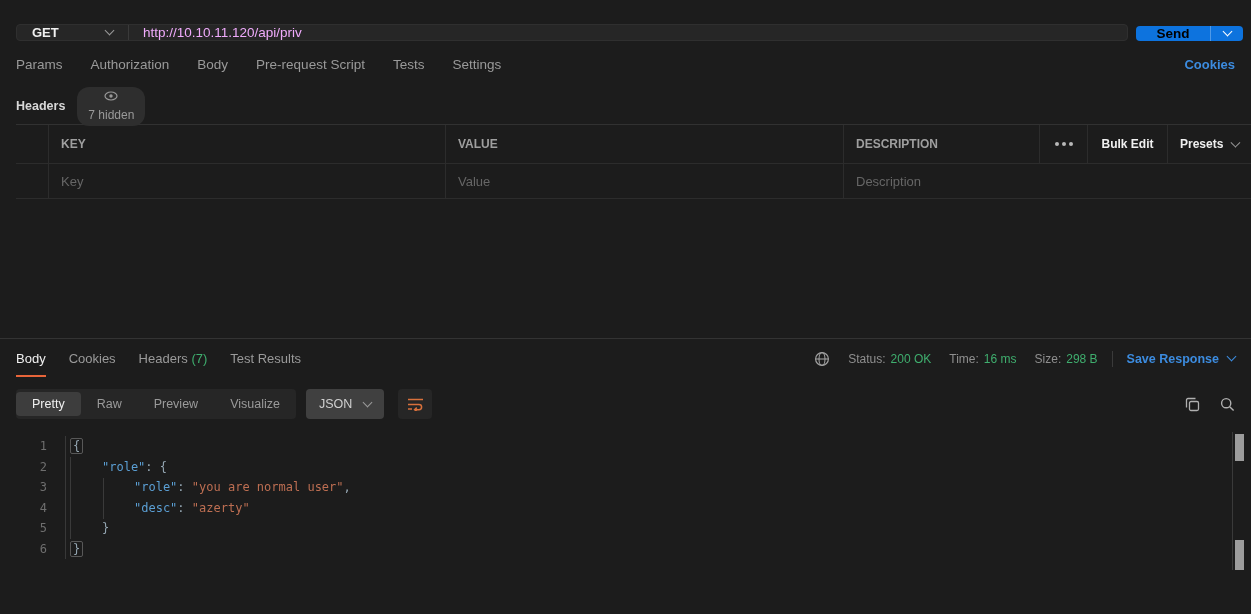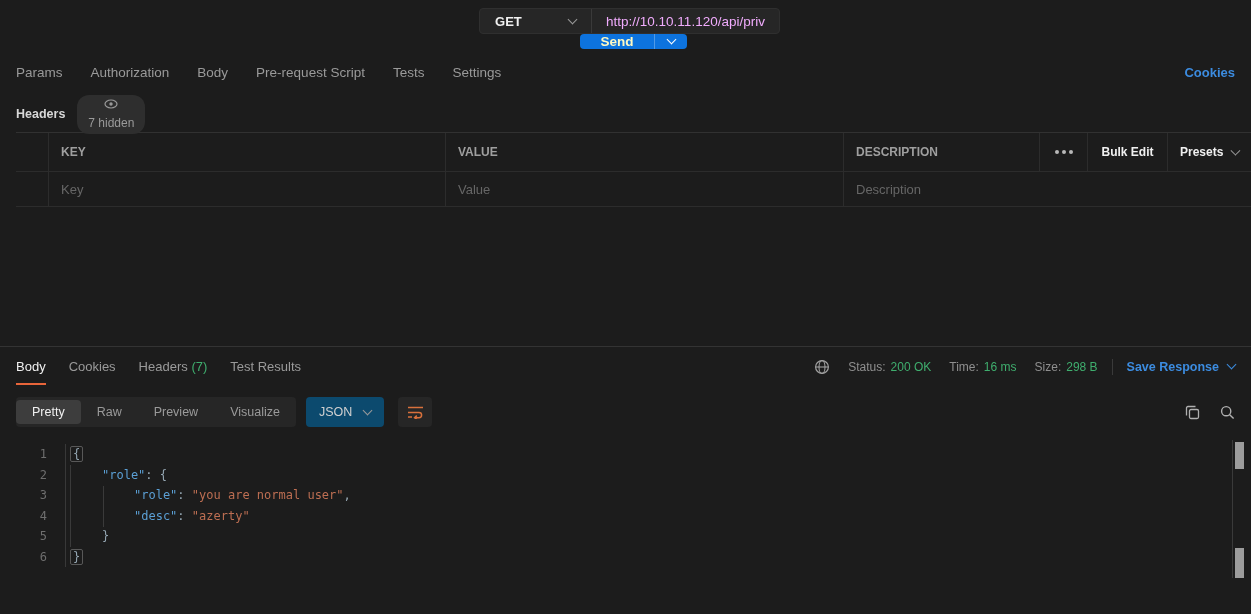--- a/index.html
+++ b/index.html
@@ -6,29 +6,29 @@
   html,body { width:1251px; height:614px; overflow:hidden; }
   body {
     background:#1c1c1c; color:#e8e8e8;
     font-family:"Liberation Sans", sans-serif;
     font-size:13px;
   }
   .chev { display:inline-block; width:7px; height:7px;
     border-right:1.6px solid currentColor; border-bottom:1.6px solid currentColor;
     transform:rotate(45deg); margin-top:-4px; }
   
-  .url-row { display:flex; align-items:center; margin:8px 8px 0 16px; height:41px;flex-direction:column; }
+  .url-row { display:flex; align-items:flex-end; margin:0 8px 0 16px; height:41px; }
   .method-url { flex:1; display:flex; background:#262626; border:1px solid #2f2f2f; border-radius:4px; overflow:hidden; }
   .method { width:112px; display:flex; align-items:center; justify-content:space-between;
     padding:0 15px; border-right:1px solid #3a3a3a; font-weight:bold; font-size:13px; color:#f0f0f0; cursor:pointer; }
   .method .chev { color:#9a9a9a; }
   .url-input { flex:1; display:flex; align-items:center; padding:0 14px; font-size:13.5px; color:#f0abfc; }
   .send { width:107px; margin-left:8px; display:flex; border-radius:4px; overflow:hidden; }
   .send-main { flex:1; background:#0d73de; display:flex; align-items:center; justify-content:center;
-    font-weight:bold; color:#fef9c3; font-size:13.5px; cursor:pointer; }
+    font-weight:bold; color:#000000; font-size:13.5px; cursor:pointer; }
   .send-caret { width:33px; background:#0d73de; border-left:1px solid rgba(255,255,255,.28);
     display:flex; align-items:center; justify-content:center; color:#fff; cursor:pointer; }
   
   .req-tabs { display:flex; align-items:center; padding:0 16px; height:47px; font-size:13.5px; color:#9a9a9a; }
   .rtab { padding:15px 0 13px; margin-right:28px; cursor:pointer; border-bottom:2px solid transparent; }
   .rtab.active { color:#f0f0f0; border-bottom-color:#e8653a; }
   .count-green { color:#3fae6e; }
   .cookies-link { margin-left:auto; color:#3c8ce0; font-weight:600; font-size:13px; cursor:pointer; }
   
   .headers-meta { display:flex; align-items:center; gap:12px; padding:0 16px; height:36px; }
@@ -64,21 +64,21 @@
   .meta-item { display:flex; gap:5px; margin-left:10px; }
   .meta-val { color:#3fae6e; }
   .meta-divider { width:1px; height:16px; background:#3a3a3a; margin:0 6px; }
   .save-resp { display:flex; align-items:center; gap:9px; color:#3c8ce0; font-weight:600; font-size:12.5px; cursor:pointer; }
   .globe-btn { display:flex; align-items:center; color:#a0a0a0; cursor:pointer; }
   
   .resp-toolbar { display:flex; align-items:center; padding:0 16px; height:52px; gap:10px; }
   .seg { display:flex; background:#262626; border-radius:4px; height:30px; align-items:center; font-size:12.5px; color:#9a9a9a; }
   .seg-item { padding:0 16px; height:24px; display:flex; align-items:center; border-radius:4px; cursor:pointer; }
   .seg-item.active { background:#3d3d3d; color:#f0f0f0; }
-  .json-dd { display:flex; align-items:center; gap:12px; background:#0c4a6e; border-radius:4px;
+  .json-dd { display:flex; align-items:center; gap:12px; background:#404040; border-radius:4px;
     height:30px; padding:0 13px; font-size:12.5px; color:#d0d0d0; cursor:pointer; }
   .json-dd .chev { color:#9a9a9a; }
   .wrap-btn { width:34px; height:30px; margin-left:4px; background:#262626; border-radius:4px;
     display:flex; align-items:center; justify-content:center; cursor:pointer; }
   .tb-icons { margin-left:auto; display:flex; align-items:center; gap:20px; color:#b0b0b0; }
   .tb-icons > div { cursor:pointer; display:flex; }
   
   .code-area { position:relative; height:140px; padding-top:6px;
     font-family:"DejaVu Sans Mono", monospace; font-size:12px; }
   .code-line { display:flex; height:20.5px; line-height:20.5px; }

